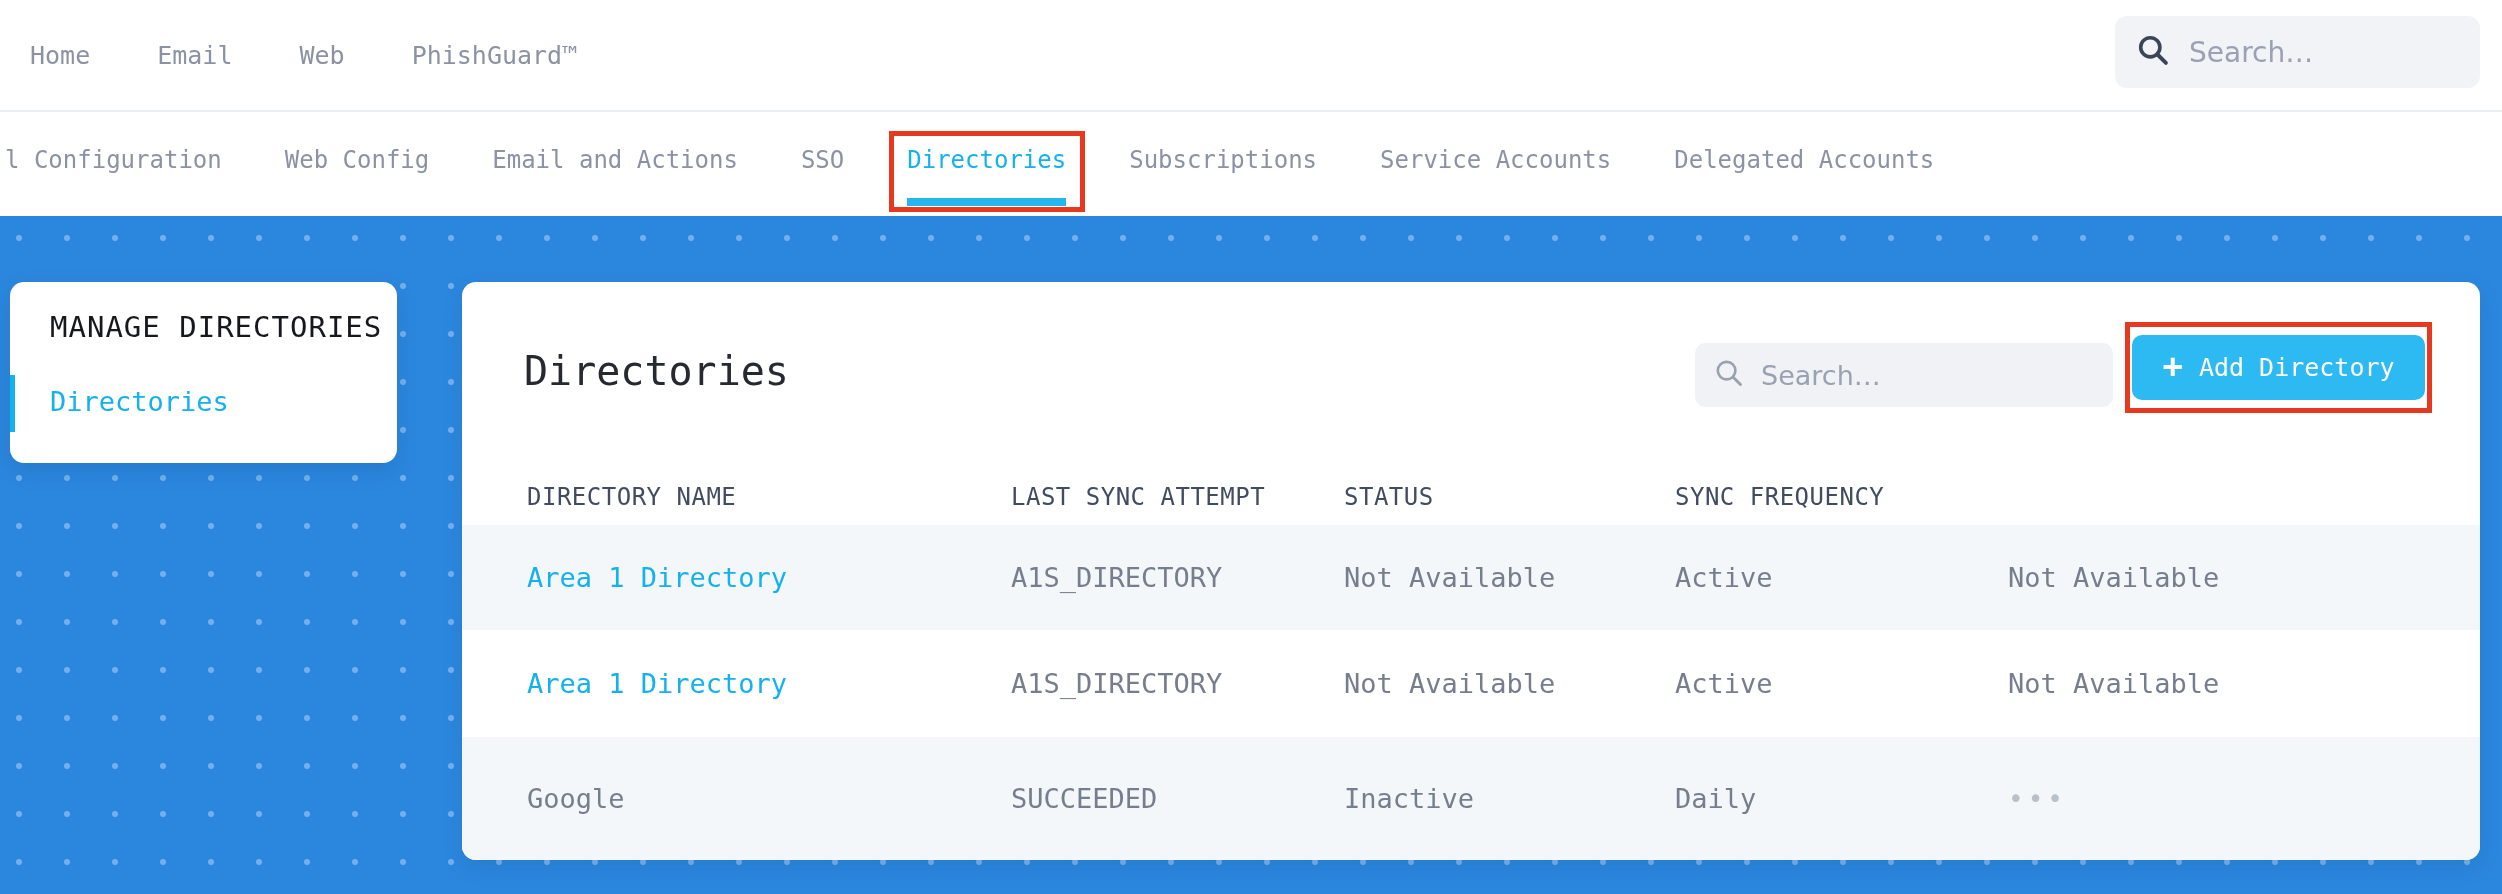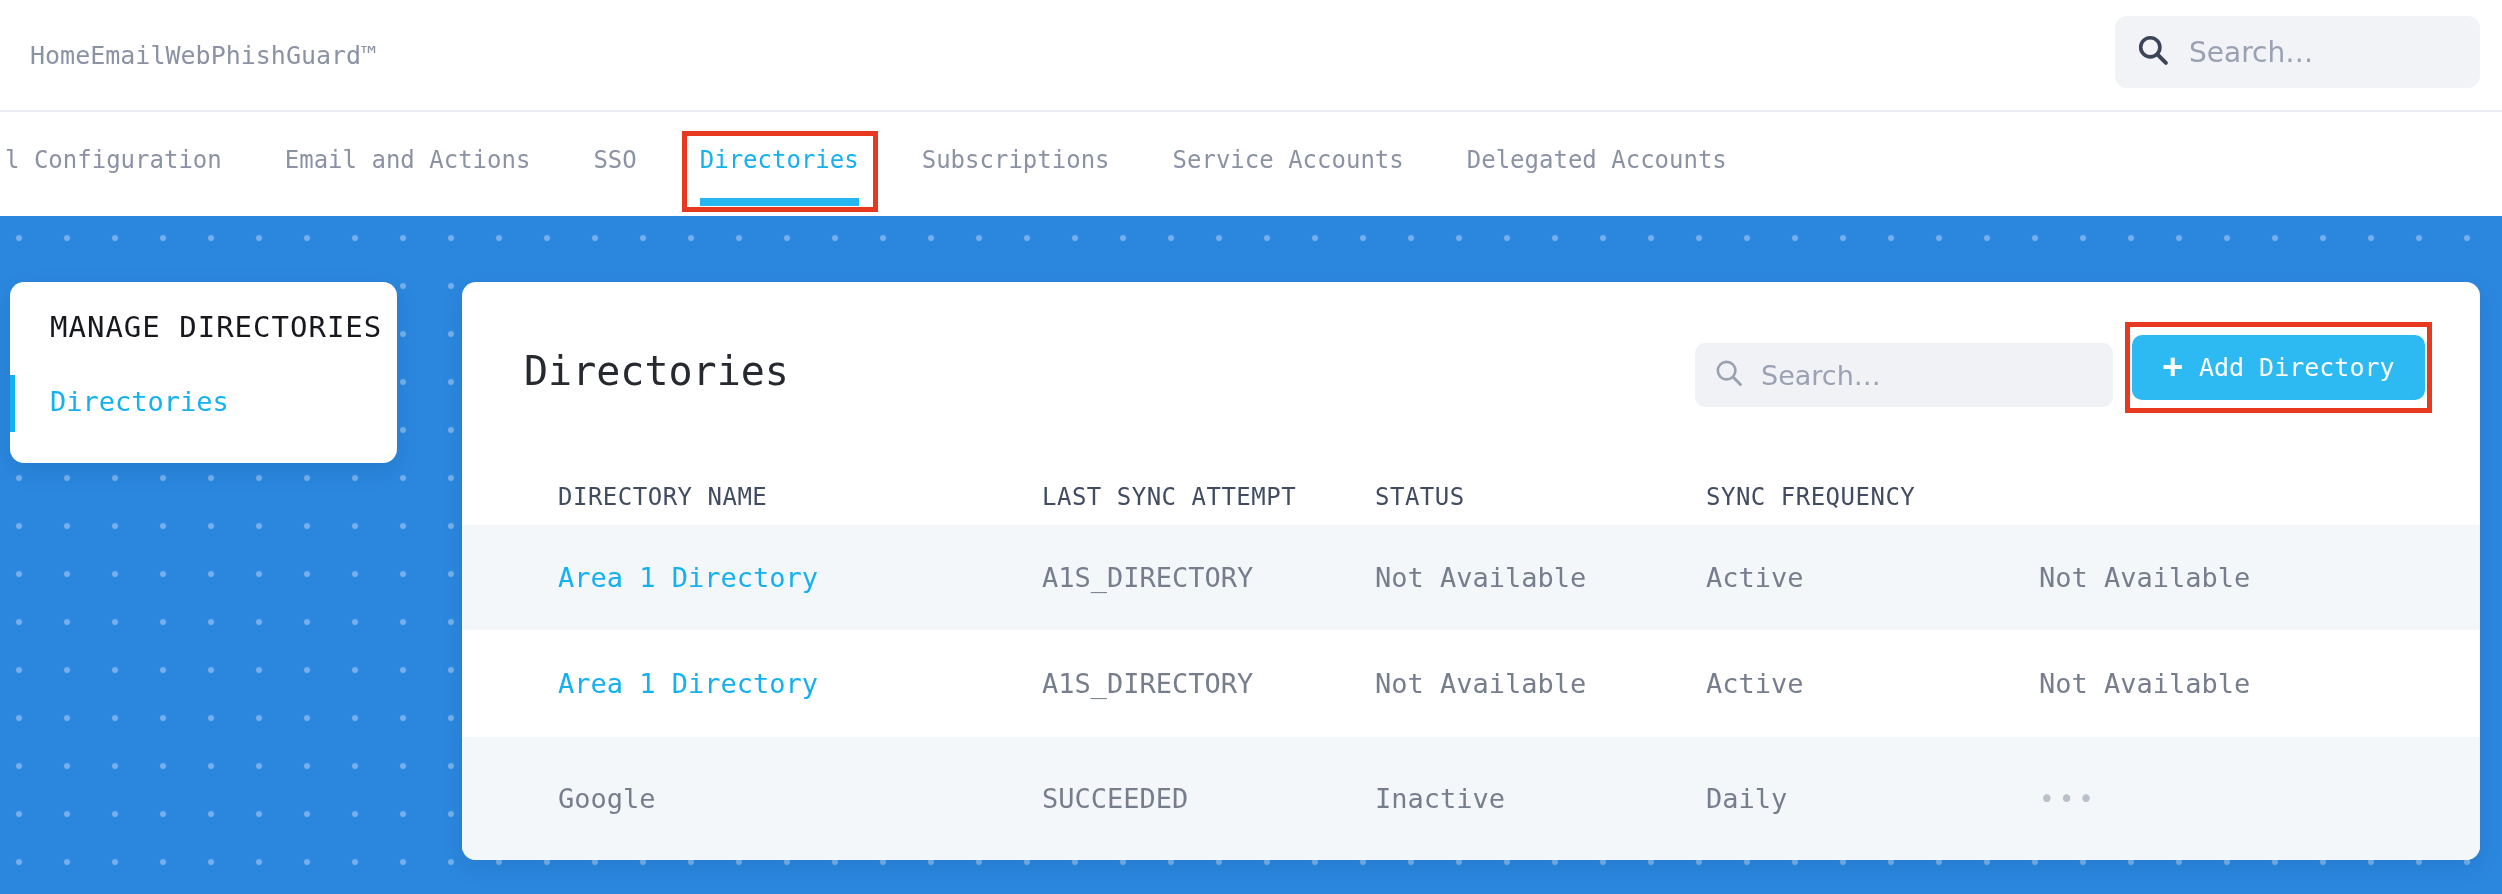--- a/index.html
+++ b/index.html
@@ -9,21 +9,21 @@
     font-family:"DejaVu Sans Mono","Liberation Mono",monospace;
     background:#fff;
   }
 
   
   .nav1 {
     position:absolute; left:0; top:0; width:2502px; height:112px;
     background:#ffffff; border-bottom:2px solid #e9ecf1;
     display:flex; align-items:center; z-index:3;
   }
-  .nav1-items { display:flex; padding-left:30px; font-size:25px; color:#8b92a4; }
+  .nav1-items { display:flex; gap:67px; padding-left:30px; font-size:25px; color:#8b92a4; }
   .nav1-items .nav-link { cursor:default; white-space:nowrap; }
   .nav1-search {
     position:absolute; right:22px; top:16px; width:365px; height:72px;
     background:#f1f3f7; border-radius:12px;
     display:flex; align-items:center; padding:0 20px; gap:18px;
   }
   .nav1-search .mag { color:#3c4458; flex:0 0 auto; }
   .nav1-search input {
     border:none; outline:none; background:transparent; width:100%;
     font-family:"DejaVu Sans","Liberation Sans",sans-serif;
@@ -96,21 +96,21 @@
     color:#ffffff; font-family:inherit; font-size:25px;
     display:flex; align-items:center; justify-content:center; gap:16px; cursor:pointer;
   }
   .add-btn .plus { font-size:34px; font-weight:bold; line-height:1; position:relative; top:-2px; }
 
   
   .dir-table { position:absolute; left:0; top:186px; width:2018px; }
   .thead, .trow {
     display:grid;
     grid-template-columns:484px 333px 331px 333px 346px 1fr;
-    padding-left:96px; align-items:center;
+    padding-left:65px; align-items:center;
   }
   .thead { height:57px; font-size:24px; color:#414c61; letter-spacing:0.5px; }
   .thead span { white-space:nowrap; }
   .trow { font-size:27px; color:#767e8d; }
   .trow.alt { background:#f4f7fa; }
   .trow .cell { white-space:nowrap; }
   .trow .link { color:#14b1ee; cursor:pointer; }
   .r1 { height:105px; } .r2 { height:107px; } .r3 { height:123px; }
   .row-menu {
     color:#b9c0ca; font-size:26px; letter-spacing:4px; cursor:pointer;
@@ -138,20 +138,23 @@
       </span>
       <input type="text" placeholder="Search…" style="">
     </div>
   </div>
 
   <div class="nav2">
     <span class="tab">
         <span>l Configuration</span>
       </span>
     <span class="tab">
+        <span>Web Config</span>
+      </span>
+    <span class="tab">
         <span>Email and Actions</span>
       </span>
     <span class="tab">
         <span>SSO</span>
       </span>
     <span class="tab active">
       <span>Directories</span>
       <span class="underline"></span>
       <span class="annotation-tab"></span>
     </span>

